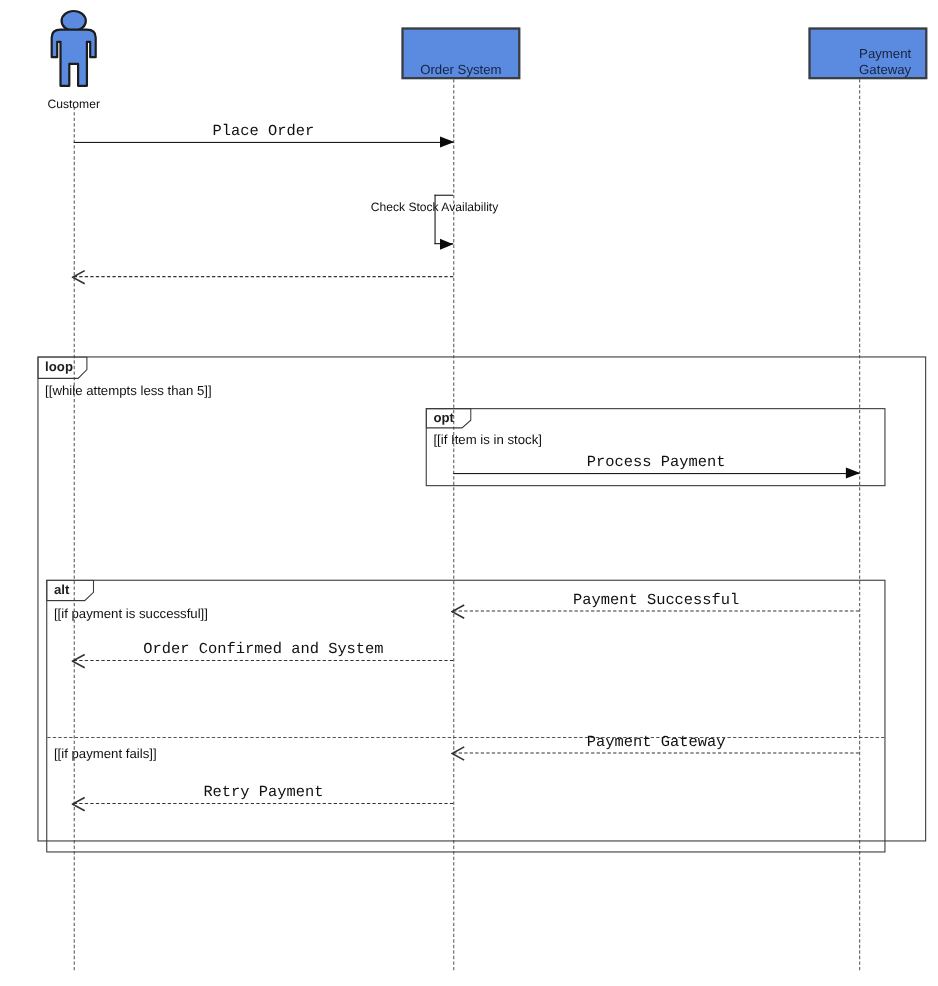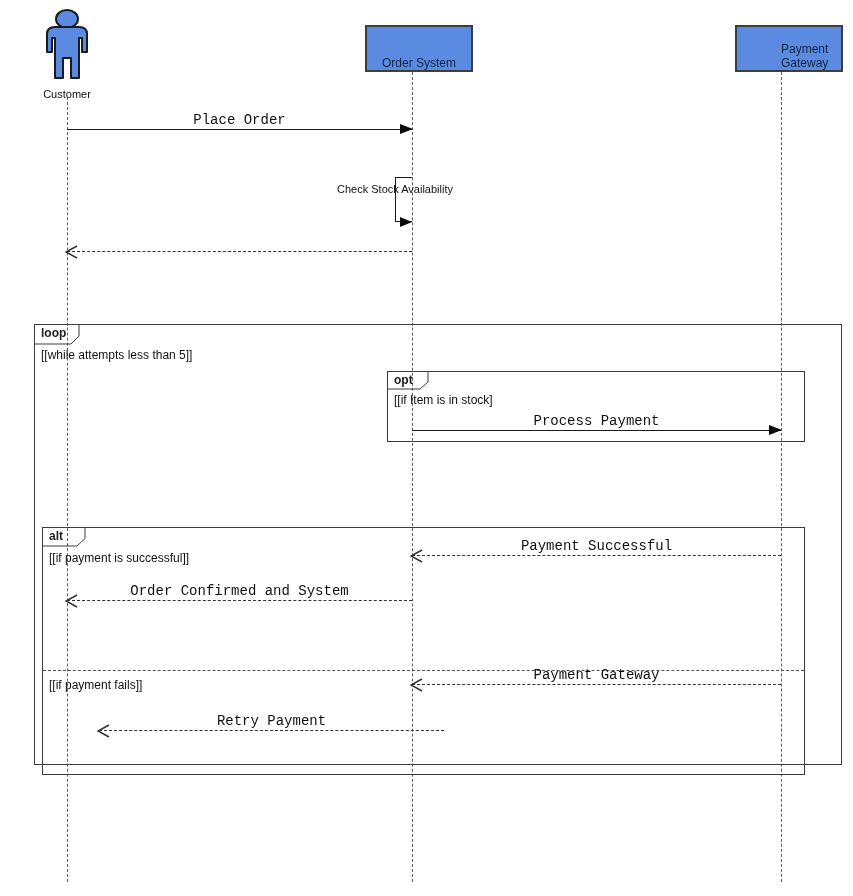--- a/index.html
+++ b/index.html
@@ -156,21 +156,21 @@
 
   <div class="msg" style="left:412px;top:668px;width:369px;">
     <div class="msg-label">Payment Gateway</div>
     <div class="msg-line dashed">
       <svg class="arr-open-left" width="14" height="16" viewBox="0 0 14 16">
         <path d="M12,2 L1,8 L12,14" fill="none" stroke="#333" stroke-width="1.5"></path>
       </svg>
     </div>
   </div>
 
-  <div class="msg" style="left:67px;top:714px;width:345px;padding-left:32px;">
+  <div class="msg" style="left:67px;top:714px;width:345px;">
     <div class="msg-label">Retry Payment</div>
     <div class="msg-line dashed">
       <svg class="arr-open-left" width="14" height="16" viewBox="0 0 14 16">
         <path d="M12,2 L1,8 L12,14" fill="none" stroke="#333" stroke-width="1.5"></path>
       </svg>
     </div>
   </div>
 
 </div>
 

